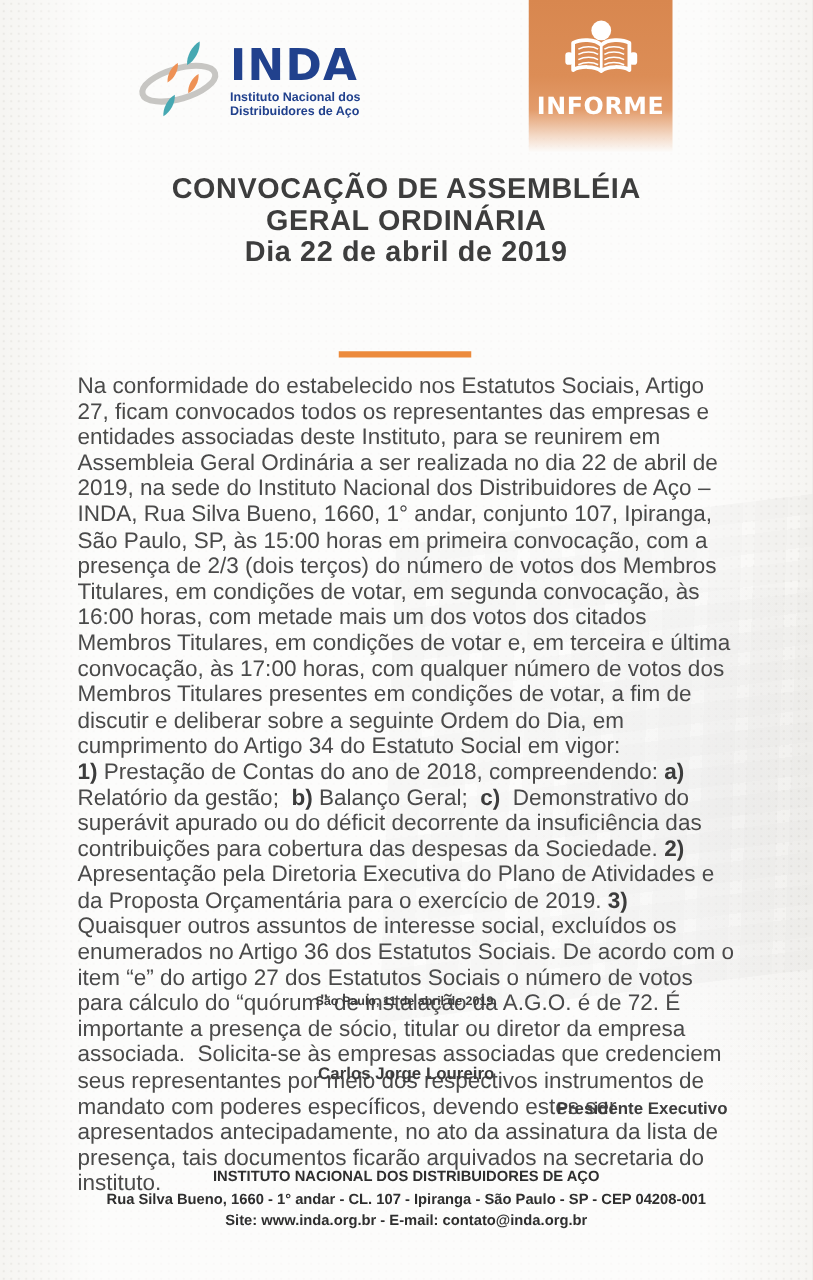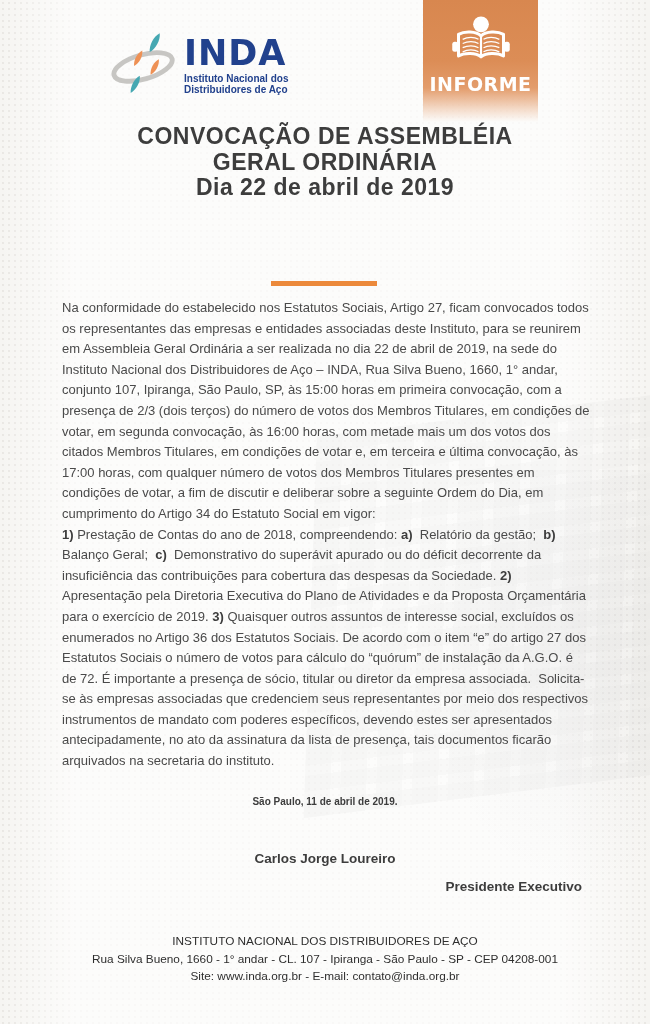--- a/index.html
+++ b/index.html
@@ -39,40 +39,40 @@
   .badge {
     position:absolute; left:403px; top:0; width:115px; height:122px; text-align:center;
     background:linear-gradient(180deg, #d8874f 0%, #dc8d56 50%, #e39c6b 72%, rgba(236,183,146,.45) 90%, rgba(246,245,242,0) 100%);
     margin-left:20px;
   }
   .badge svg { width:60px; height:52px; margin-top:15px; display:inline-block; }
   .badge-label { font-weight:bold; font-size:19px; letter-spacing:.5px; color:#ffffff; margin-top:2px;
                  font-family:"DejaVu Sans", sans-serif; }
 
   
-  .title { position:absolute; top:124px; left:0; width:650px; text-align:center;
+  .title { position:absolute; top:138px; left:0; width:650px; text-align:center;
            font-weight:bold; font-size:23px; line-height:25.5px; letter-spacing:.5px; color:#3d3d3d; }
 
   .divider { position:absolute; top:281px; left:271px; width:106px; height:5px; background:#ec8a3c; }
 
   
   .body-text {
     position:absolute; left:62px; top:298px; width:528px;
-    font-size:13px; line-height:20.6px; color:#4a4a4a;
+    font-size:18px; line-height:20.6px; color:#4a4a4a;
     white-space:pre-wrap; text-align:left;
   }
   .body-text b { color:#3c3c3c; }
 
   .dateline  { position:absolute; top:796px; left:0; width:650px; text-align:center; font-weight:bold; font-size:10px; color:#3d3d3d; }
   .sig-name  { position:absolute; top:851px; left:0; width:650px; text-align:center; font-weight:bold; font-size:13.5px; color:#3d3d3d; }
   .sig-role  { position:absolute; top:879px; left:0; width:582px; text-align:right; font-weight:bold; font-size:13.5px; color:#3d3d3d; }
 
   
   .footer { position:absolute; top:933px; left:0; width:650px; text-align:center;
-            font-weight:normal; font-size:11.8px; line-height:17.5px; color:#2e2e2e; }
+            font-weight:bold; font-size:11.8px; line-height:17.5px; color:#2e2e2e; }
 </style>
 </head>
 <body>
 
 <div class="page">
 
   <div class="watermark"></div>
   <div class="watermark2"></div>
 
   <div class="logo">

